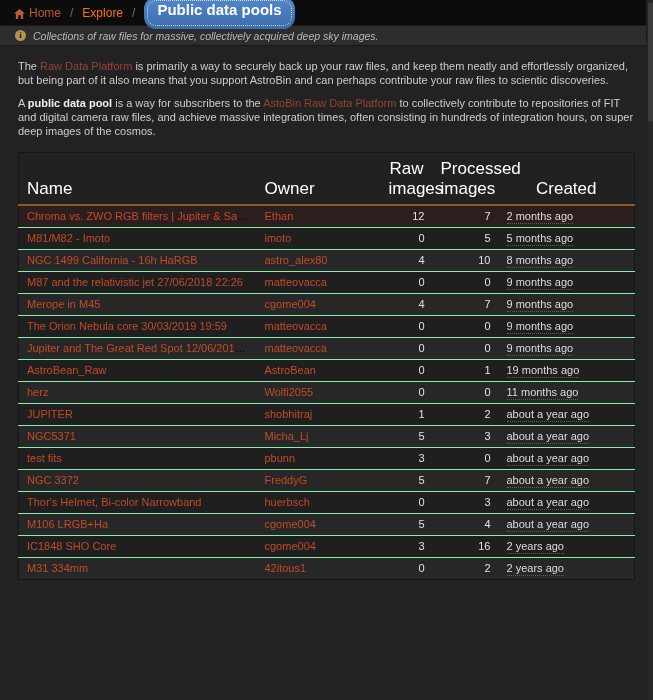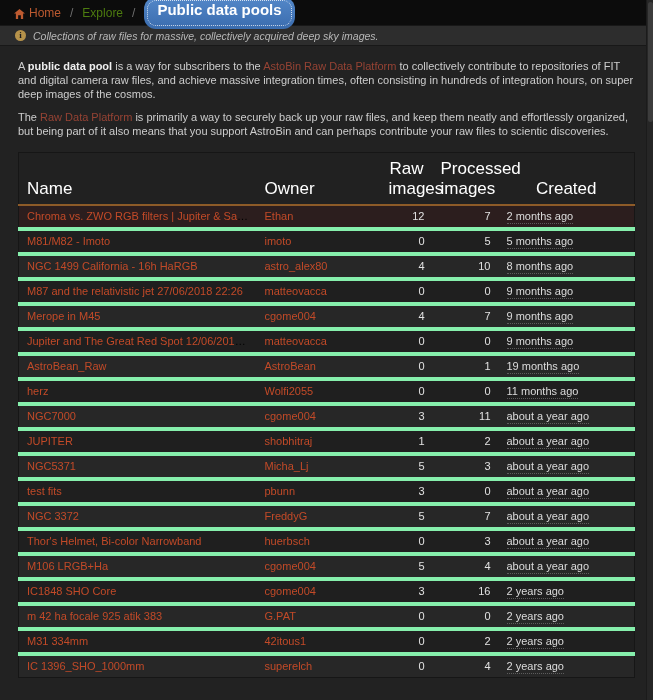--- a/index.html
+++ b/index.html
@@ -19,21 +19,21 @@
     display: flex; align-items: center;
     gap: 9px;
     padding: 0 14px;
     font-size: 12px;
   }
   .crumb-home {
     color: #bd5a30; text-decoration: none;
     display: inline-flex; align-items: center; gap: 4px;
   }
   .crumb-sep { color: #6f6f6f; }
-  .crumb-explore { color: #4d7c0f; text-decoration: none; }
+  .crumb-explore { color: #f97316; text-decoration: none; }
   .crumb-pill {
     background: linear-gradient(#5488c9, #3a6cae);
     color: #ffffff;
     font-weight: bold; 
     font-size: 15px;
     padding: 4px 13px 11px;
     border-radius: 12px;
     outline: 1px dotted rgba(255,255,255,0.75);
     outline-offset: -4px;
     text-decoration: none;
@@ -87,21 +87,21 @@
     vertical-align: bottom;
     line-height: 20px;
   }
   thead tr { border-bottom: 2px solid #8d5b28; }
   th.h-name   { width: 238px; text-align: left; }
   th.h-owner  { width: 124px; text-align: left; }
   th.h-raw    { width: 52px;  text-align: center; }
   th.h-proc   { width: 66px;  text-align: center; }
   th.h-created{ text-align: center; }
 
-  tbody tr { border-top: 4px solid #86efac; }
+  tbody tr { border-top: 1px solid #86efac; }
   tbody tr:nth-child(odd)  { background: #272727; }
   tbody tr:nth-child(even) { background: #1f1f1f; }
   tbody tr:first-child { background: #2c1e1e; border-top: none; }
 
   td {
     font-size: 11px;
     padding: 4px 8px 5px;
     white-space: nowrap; overflow: hidden; text-overflow: ellipsis;
   }
   a.pool-link { color: #c24a28; text-decoration: none; }
@@ -143,23 +143,23 @@
     <span class="crumb-sep">/</span>
     <a href="#" class="crumb-pill">Public data pools</a>
   </nav>
 
   <div class="notice-bar">
     <span class="info-icon">i</span>
     <span>Collections of raw files for massive, collectively acquired deep sky images.</span>
   </div>
 
   <div class="content">
+    <p><span>The </span><a href="#" class="text-link">Raw Data Platform</a><span> is primarily a way to securely back up your raw files, and keep them neatly and effortlessly organized, but being part of it also means that you support AstroBin and can perhaps contribute your raw files to scientic discoveries.</span></p>
+
     <p><span>A </span><strong>public data pool</strong><span> is a way for subscribers to the </span><a href="#" class="text-link">AstoBin Raw Data Platform</a><span> to collectively contribute to repositories of FIT and digital camera raw files, and achieve massive integration times, often consisting in hundreds of integration hours, on super deep images of the cosmos.</span></p>
-
-    <p><span>The </span><a href="#" class="text-link">Raw Data Platform</a><span> is primarily a way to securely back up your raw files, and keep them neatly and effortlessly organized, but being part of it also means that you support AstroBin and can perhaps contribute your raw files to scientic discoveries.</span></p>
 
     <table class="pools">
       <thead>
         <tr>
           <th class="h-name">Name</th>
           <th class="h-owner">Owner</th>
           <th class="h-raw">Raw images</th>
           <th class="h-proc">Processed images</th>
           <th class="h-created">Created</th>
         </tr>
@@ -194,46 +194,46 @@
             <td class="c-created"><span class="date">9 months ago</span></td>
           </tr>
           <tr>
             <td class="c-name"><a href="#" class="pool-link">Merope in M45</a></td>
             <td class="c-owner"><a href="#" class="pool-link">cgome004</a></td>
             <td class="c-num">4</td>
             <td class="c-num">7</td>
             <td class="c-created"><span class="date">9 months ago</span></td>
           </tr>
           <tr>
+            <td class="c-name"><a href="#" class="pool-link">The Orion Nebula core 30/03/2019 19:59</a></td>
+            <td class="c-owner"><a href="#" class="pool-link">matteovacca</a></td>
+            <td class="c-num">0</td>
+            <td class="c-num">0</td>
+            <td class="c-created"><span class="date">9 months ago</span></td>
+          </tr>
+          <tr>
             <td class="c-name"><a href="#" class="pool-link">Jupiter and The Great Red Spot 12/06/2018 22:05</a></td>
             <td class="c-owner"><a href="#" class="pool-link">matteovacca</a></td>
             <td class="c-num">0</td>
             <td class="c-num">0</td>
             <td class="c-created"><span class="date">9 months ago</span></td>
           </tr>
           <tr>
             <td class="c-name"><a href="#" class="pool-link">AstroBean_Raw</a></td>
             <td class="c-owner"><a href="#" class="pool-link">AstroBean</a></td>
             <td class="c-num">0</td>
             <td class="c-num">1</td>
             <td class="c-created"><span class="date">19 months ago</span></td>
           </tr>
           <tr>
             <td class="c-name"><a href="#" class="pool-link">herz</a></td>
             <td class="c-owner"><a href="#" class="pool-link">Wolfi2055</a></td>
             <td class="c-num">0</td>
             <td class="c-num">0</td>
             <td class="c-created"><span class="date">11 months ago</span></td>
-          </tr>
-          <tr>
-            <td class="c-name"><a href="#" class="pool-link">NGC7000</a></td>
-            <td class="c-owner"><a href="#" class="pool-link">cgome004</a></td>
-            <td class="c-num">3</td>
-            <td class="c-num">11</td>
-            <td class="c-created"><span class="date">about a year ago</span></td>
           </tr>
           <tr>
             <td class="c-name"><a href="#" class="pool-link">JUPITER</a></td>
             <td class="c-owner"><a href="#" class="pool-link">shobhitraj</a></td>
             <td class="c-num">1</td>
             <td class="c-num">2</td>
             <td class="c-created"><span class="date">about a year ago</span></td>
           </tr>
           <tr>
             <td class="c-name"><a href="#" class="pool-link">NGC5371</a></td>
@@ -271,38 +271,24 @@
             <td class="c-created"><span class="date">about a year ago</span></td>
           </tr>
           <tr>
             <td class="c-name"><a href="#" class="pool-link">IC1848 SHO Core</a></td>
             <td class="c-owner"><a href="#" class="pool-link">cgome004</a></td>
             <td class="c-num">3</td>
             <td class="c-num">16</td>
             <td class="c-created"><span class="date">2 years ago</span></td>
           </tr>
           <tr>
-            <td class="c-name"><a href="#" class="pool-link">m 42 ha focale 925 atik 383</a></td>
-            <td class="c-owner"><a href="#" class="pool-link">G.PAT</a></td>
-            <td class="c-num">0</td>
-            <td class="c-num">0</td>
-            <td class="c-created"><span class="date">2 years ago</span></td>
-          </tr>
-          <tr>
             <td class="c-name"><a href="#" class="pool-link">M31 334mm</a></td>
             <td class="c-owner"><a href="#" class="pool-link">42itous1</a></td>
             <td class="c-num">0</td>
             <td class="c-num">2</td>
-            <td class="c-created"><span class="date">2 years ago</span></td>
-          </tr>
-          <tr>
-            <td class="c-name"><a href="#" class="pool-link">IC 1396_SHO_1000mm</a></td>
-            <td class="c-owner"><a href="#" class="pool-link">superelch</a></td>
-            <td class="c-num">0</td>
-            <td class="c-num">4</td>
             <td class="c-created"><span class="date">2 years ago</span></td>
           </tr>
         </tbody>
     </table>
   </div>
 
   <div class="scrollbar-track">
     <div class="scrollbar-thumb"></div>
   </div>
 

